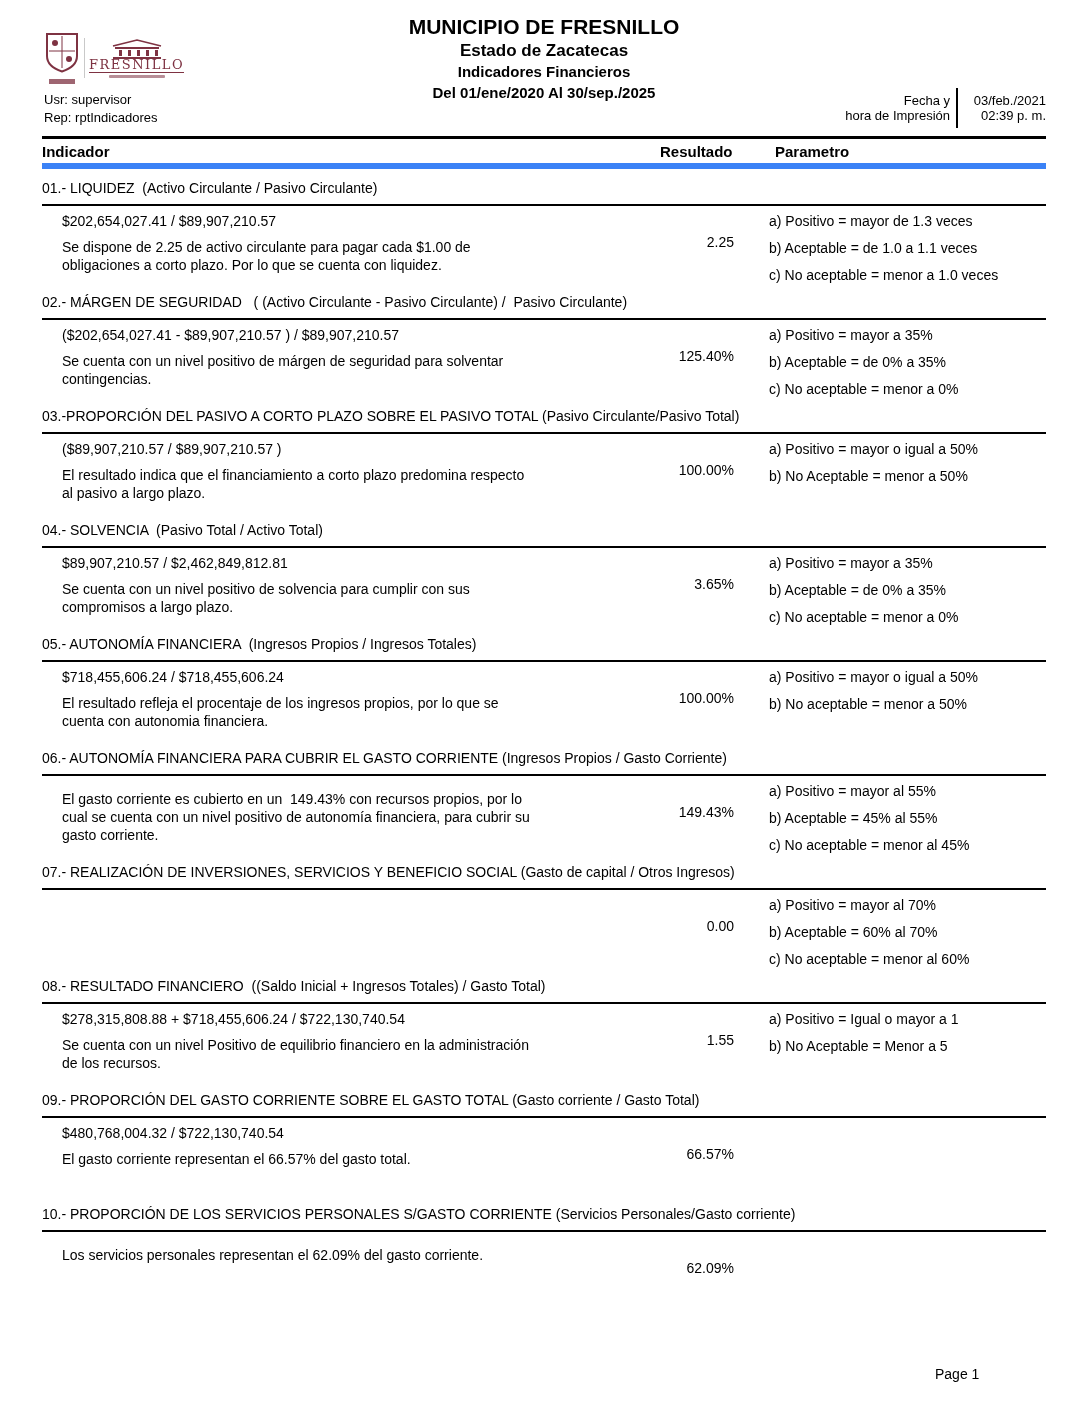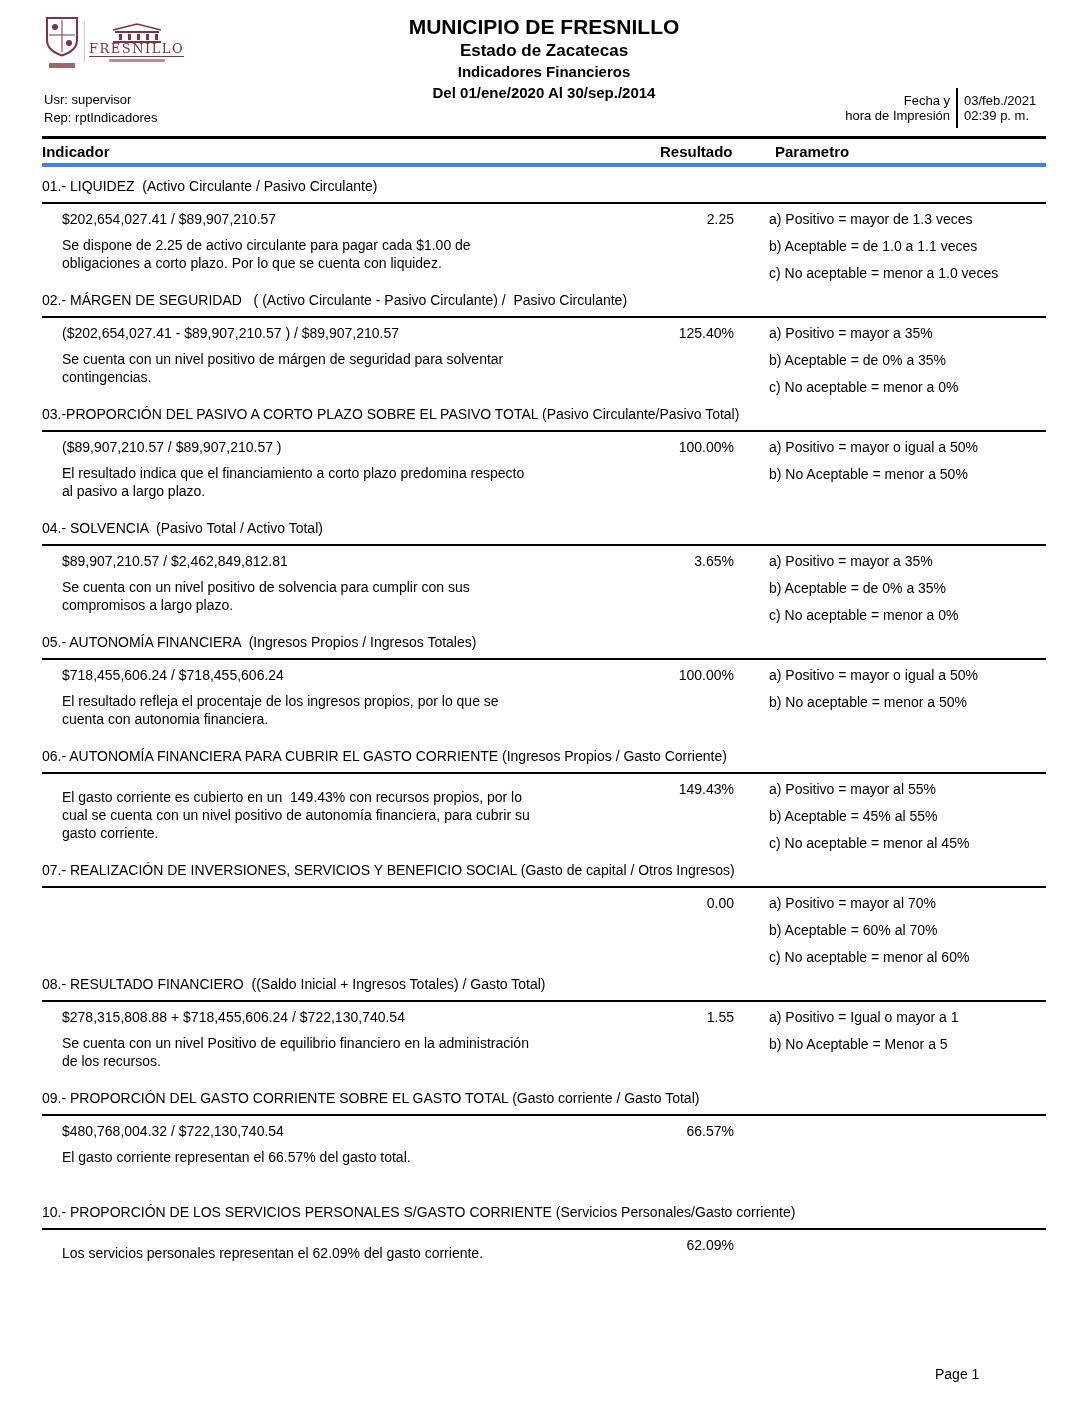--- a/index.html
+++ b/index.html
@@ -8,56 +8,56 @@
     width: 1088px;
     height: 1409px;
     margin: 0 auto;
     background: #ffffff;
     font-family: "Liberation Sans", sans-serif;
     color: #000;
     overflow: hidden;
   }
 
   
-  .logo-block { position:absolute; left:44px; top:16px; display:flex; align-items:center; gap:4px; }
+  .logo-block { position:absolute; left:44px; top:32px; display:flex; align-items:center; gap:4px; }
   .logo-divider { width:1px; height:40px; background:#c9c9c9; }
   .brand { display:flex; flex-direction:column; align-items:center; }
   .brand-word { font-family:"DejaVu Serif", serif; font-size:13px; letter-spacing:1.5px; color:#7e3242; line-height:12px; border-bottom:1px solid #7e3242; padding-bottom:1px; }
   .brand-tagline { width:56px; height:3px; background:#7e3242; opacity:.55; margin-top:2px; border-radius:1px; }
   .shield-foot { width:26px; height:5px; background:#7e3242; opacity:.75; margin:1px auto 0; }
 
   .center-head { position:absolute; left:0; right:0; top:14px; text-align:center; }
   .h-title   { font-size:21px; font-weight:bold; line-height:26px; }
   .h-sub1    { font-size:17px; font-weight:bold; line-height:22px; }
   .h-sub2    { font-size:15px; font-weight:bold; line-height:20px; }
   .h-period  { font-size:15px; font-weight:bold; line-height:22px; }
 
   .meta-left { position:absolute; left:44px; top:91px; font-size:13px; line-height:18px; }
   .print-info { position:absolute; right:42px; top:88px; display:flex; align-items:center; }
   .print-label { font-size:13px; text-align:right; line-height:15px; padding-right:6px; }
   .print-sep { width:2px; height:40px; background:#000; }
-  .print-values { font-size:13px; line-height:15px; padding-left:6px; width:82px; }
+  .print-values { font-size:13px; line-height:15px; padding-left:6px; width:82px;text-align:right; }
 
   
   .report { position:absolute; left:42px; top:136px; width:1004px; }
-  .report-head { position:relative; border-top:3px solid #000; border-bottom:4px solid #3b82f6; height:24px; }
+  .report-head { position:relative; border-top:3px solid #000; border-bottom:6px solid #3b82f6; height:24px; }
   .report-head span { position:absolute; top:4px; font-size:15px; font-weight:bold; }
   .th-ind { left:0; }
   .th-res { left:618px; }
   .th-par { left:733px; }
 
   .sections { margin-top:10px; }
   .indicator-section { height:114px; }
   .sec-title { font-size:14px; font-weight:normal; line-height:19px; white-space:pre; }
   .sec-rule  { border:none; border-top:2.5px solid #000; margin:6px 0 0 0; }
   .sec-body  { display:flex; align-items:flex-start; margin-top:6px; }
   .col-left  { margin-left:20px; width:580px; }
   .formula   { font-size:14px; line-height:18px; white-space:pre; }
   .desc      { font-size:14px; line-height:18px; margin-top:8px; max-width:470px; white-space:pre-wrap; }
-  .col-result{ width:92px; text-align:right; font-size:14px; line-height:18px; flex:none; }
+  .col-result{ width:92px; text-align:right; font-size:14px; line-height:18px; flex:none;margin-top:21px; }
   .col-params{ margin-left:35px; flex:none; }
   .param     { font-size:14px; line-height:18px; margin-bottom:9px; white-space:pre; }
 
   .page-footer { position:absolute; left:935px; top:1366px; font-size:14px; }
 </style>
 </head>
 <body>
 
 <div class="page">
 
@@ -86,21 +86,21 @@
       </svg>
       <div class="brand-word">FRESNILLO</div>
       <div class="brand-tagline"></div>
     </div>
   </div>
 
   <div class="center-head">
     <div class="h-title">MUNICIPIO DE FRESNILLO</div>
     <div class="h-sub1">Estado de Zacatecas</div>
     <div class="h-sub2">Indicadores Financieros</div>
-    <div class="h-period">Del 01/ene/2020 Al 30/sep./2014</div>
+    <div class="h-period">Del 01/ene/2020 Al 30/sep./2025</div>
   </div>
 
   <div class="meta-left">
     <div>Usr: supervisor</div>
     <div>Rep: rptIndicadores</div>
   </div>
 
   <div class="print-info">
     <div class="print-label">
       <div>Fecha y</div>

